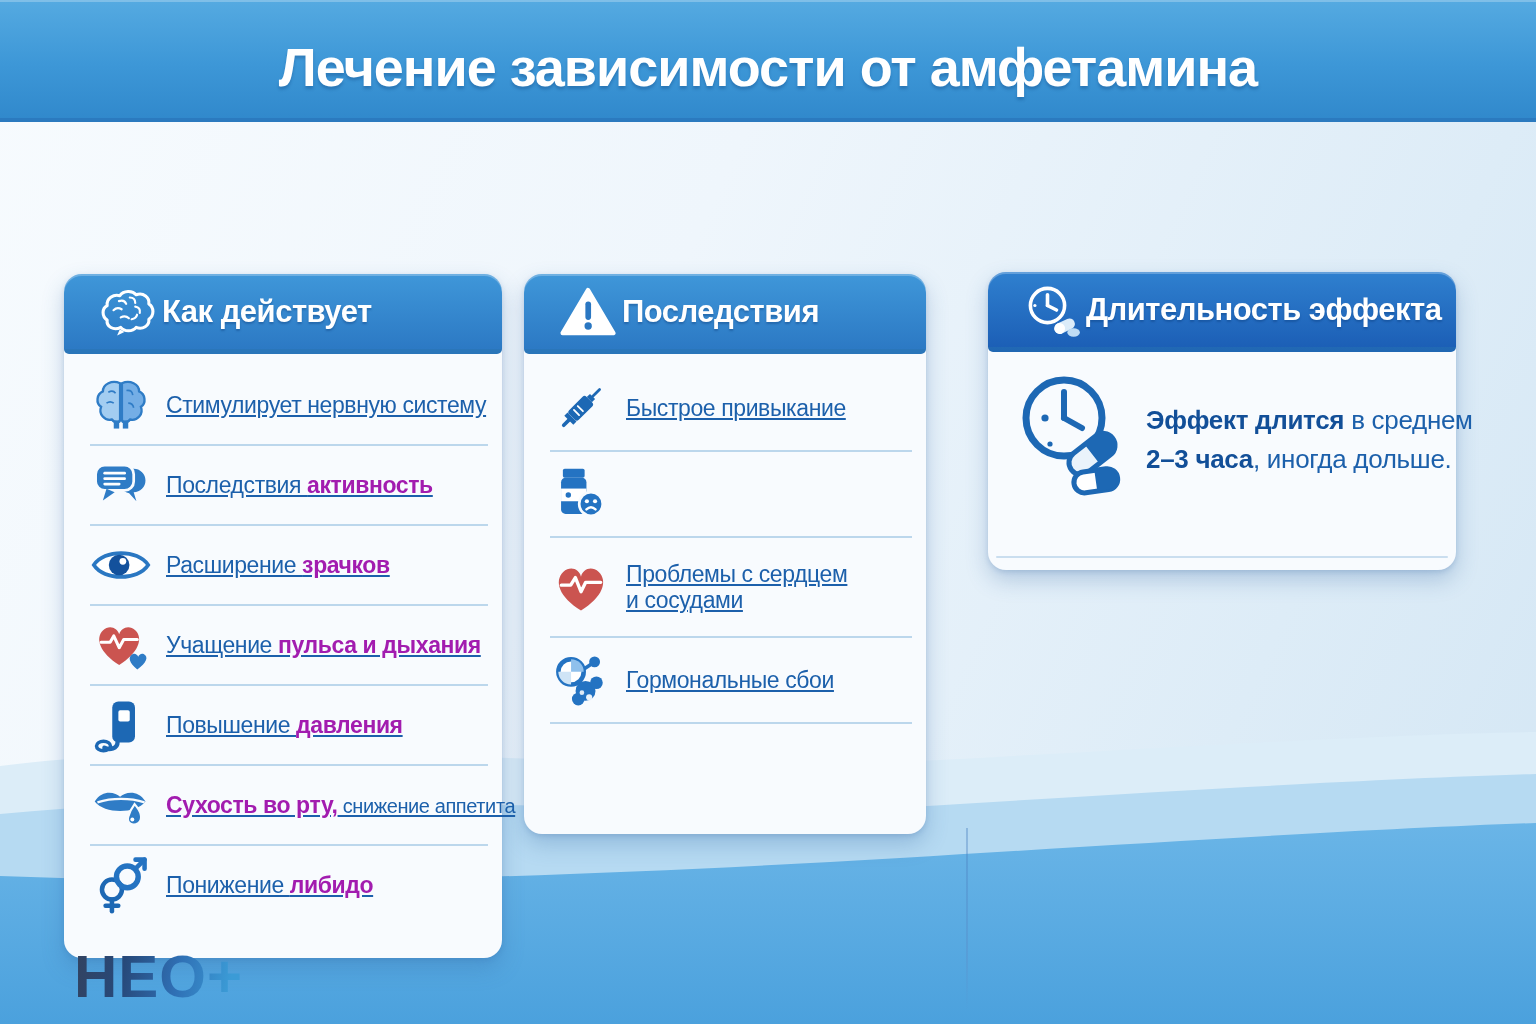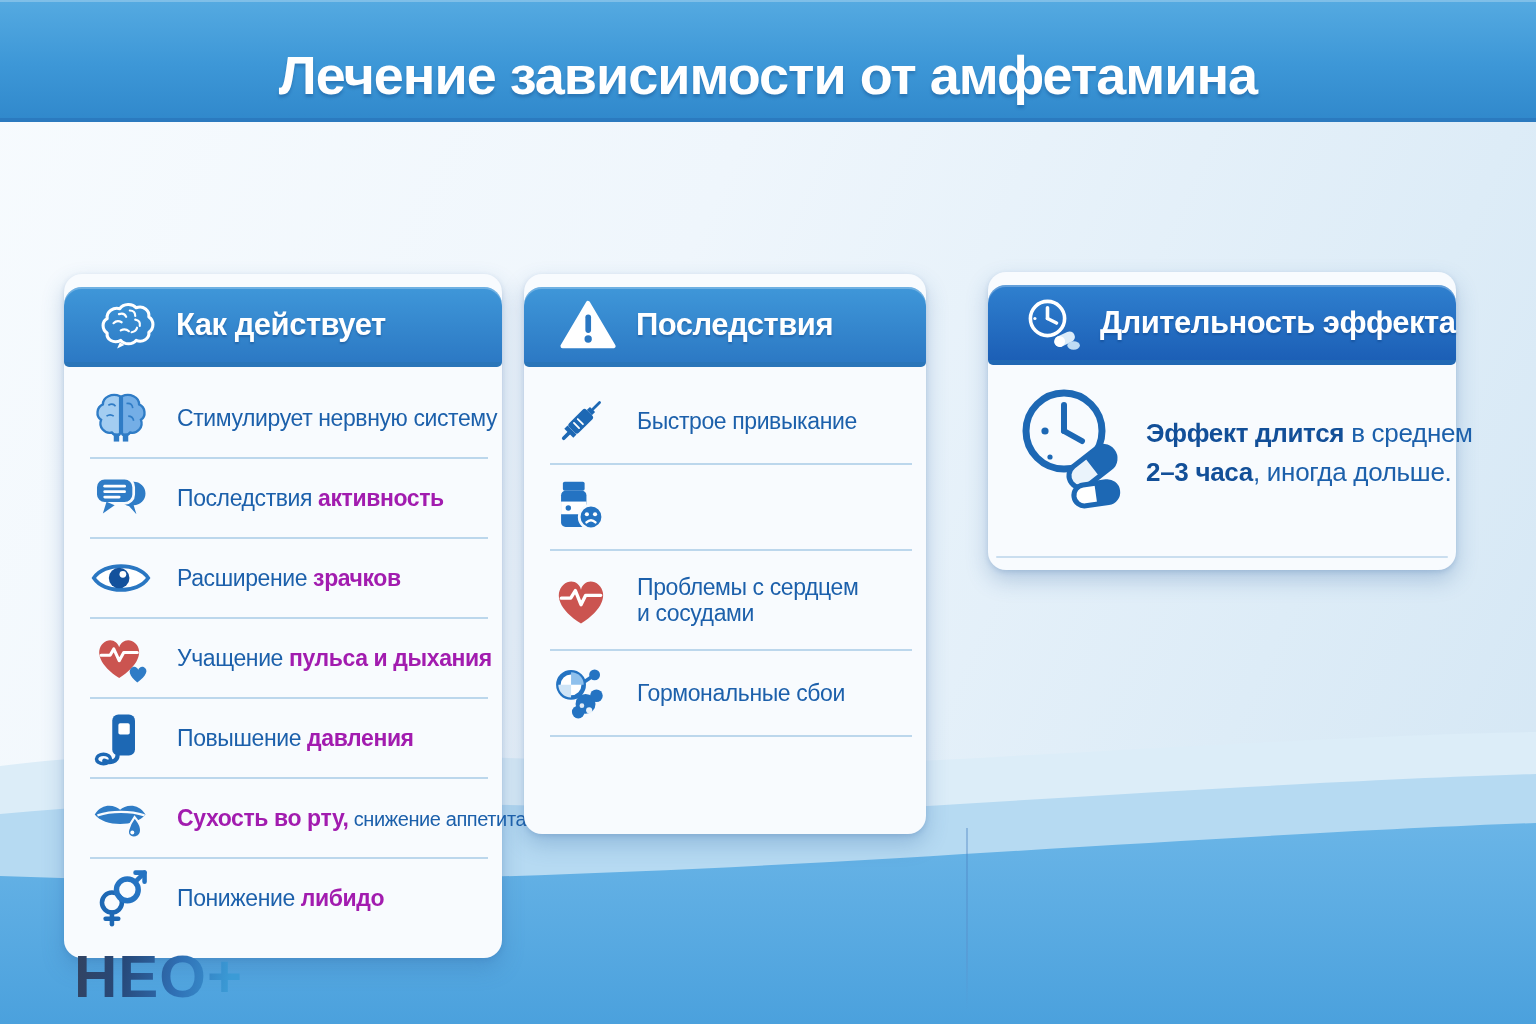--- a/index.html
+++ b/index.html
@@ -6,49 +6,49 @@
   .page{position:relative;width:1536px;height:1024px;overflow:hidden;
         font-family:"Liberation Sans",sans-serif;
         background:linear-gradient(115deg,#f7fbfe 0%,#eff6fc 40%,#ddecf7 78%,#d3e6f4 100%);}
 
   
   .top-band{position:absolute;left:0;top:0;right:0;height:118px;
         background:linear-gradient(180deg,#55aae1 0%,#3d97d7 55%,#318accd 100%);
         background:linear-gradient(180deg,#55aae1 0%,#3d97d7 55%,#3189cc 100%);
         border-bottom:4px solid #2b7abf;
         box-shadow:inset 0 2px 0 rgba(255,255,255,.25);}
-  .top-band h1{margin:16px;height:118px;display:flex;align-items:center;justify-content:center;
+  .top-band h1{margin:8px;height:118px;display:flex;align-items:center;justify-content:center;
         color:#ffffff;font-size:54px;font-weight:bold;letter-spacing:-1px;
         text-shadow:0 3px 3px rgba(10,60,120,.30);}
 
   
   .intro{position:absolute;left:0;right:0;top:146px;text-align:center;
         color:#1b5fae;font-size:29px;line-height:47px;letter-spacing:-.3px;}
   .intro b{color:#11519e;}
 
   
   .card{position:absolute;background:#f8fbfe;border-radius:18px;z-index:4;
         box-shadow:0 10px 22px rgba(50,100,160,.28),0 2px 5px rgba(50,100,160,.18);}
   .card-h{height:75px;border-radius:18px 18px 5px 5px;display:flex;align-items:center;
-        padding-left:34px;gap:18px;
+        padding-left:34px;gap:4px;
         background:linear-gradient(180deg,#3f97d9 0%,#2c79c4 100%);
         border-bottom:5px solid rgba(13,70,140,.40);
-        box-shadow:inset 0 2px 0 rgba(255,255,255,.25);margin-top:13px;}
+        box-shadow:inset 0 2px 0 rgba(255,255,255,.25);}
   .card-h.deep{background:linear-gradient(180deg,#2f80cf 0%,#1c5fb6 100%);}
   .card-h .h-label{color:#fff;font-size:31px;font-weight:bold;letter-spacing:-.5px;
         text-shadow:0 2px 2px rgba(10,55,115,.35);white-space:nowrap;}
   .h-icn{width:60px;height:56px;display:flex;align-items:center;justify-content:center;flex:none;}
 
   .rows{padding:12px 14px 0 26px;}
   .row{display:flex;align-items:center;height:78px;border-bottom:2px solid #bcd7ec;}
   .row.tall{height:98px;}
   .row.h84{height:84px;}
   .row:last-child.nb{border-bottom:none;}
   .icn{width:62px;height:62px;flex:none;display:flex;align-items:center;justify-content:center;}
-  .lbl{margin-left:25px;font-size:23px;color:#1c60ab;letter-spacing:-.4px;white-space:nowrap;line-height:1.15;}
+  .lbl{margin-left:14px;font-size:23px;color:#1c60ab;letter-spacing:-.4px;white-space:nowrap;line-height:1.15;text-decoration:underline;}
   .lbl strong{color:#a21caf;}
   .lbl .sm{font-size:20px;}
   .lbl .l2{display:block;}
 
   
   .dur-body{display:flex;align-items:center;padding:14px 14px 10px 26px;gap:14px;}
   .dur-icn{width:118px;height:132px;flex:none;}
   .dur-text{font-size:26px;color:#1c60ab;letter-spacing:-.3px;line-height:1.5;white-space:nowrap;margin-top:16px;}
   .dur-text strong{color:#124f98;}
   .card-fold{position:absolute;left:8px;right:8px;bottom:12px;height:2px;background:#cadeef;border-radius:2px;}

